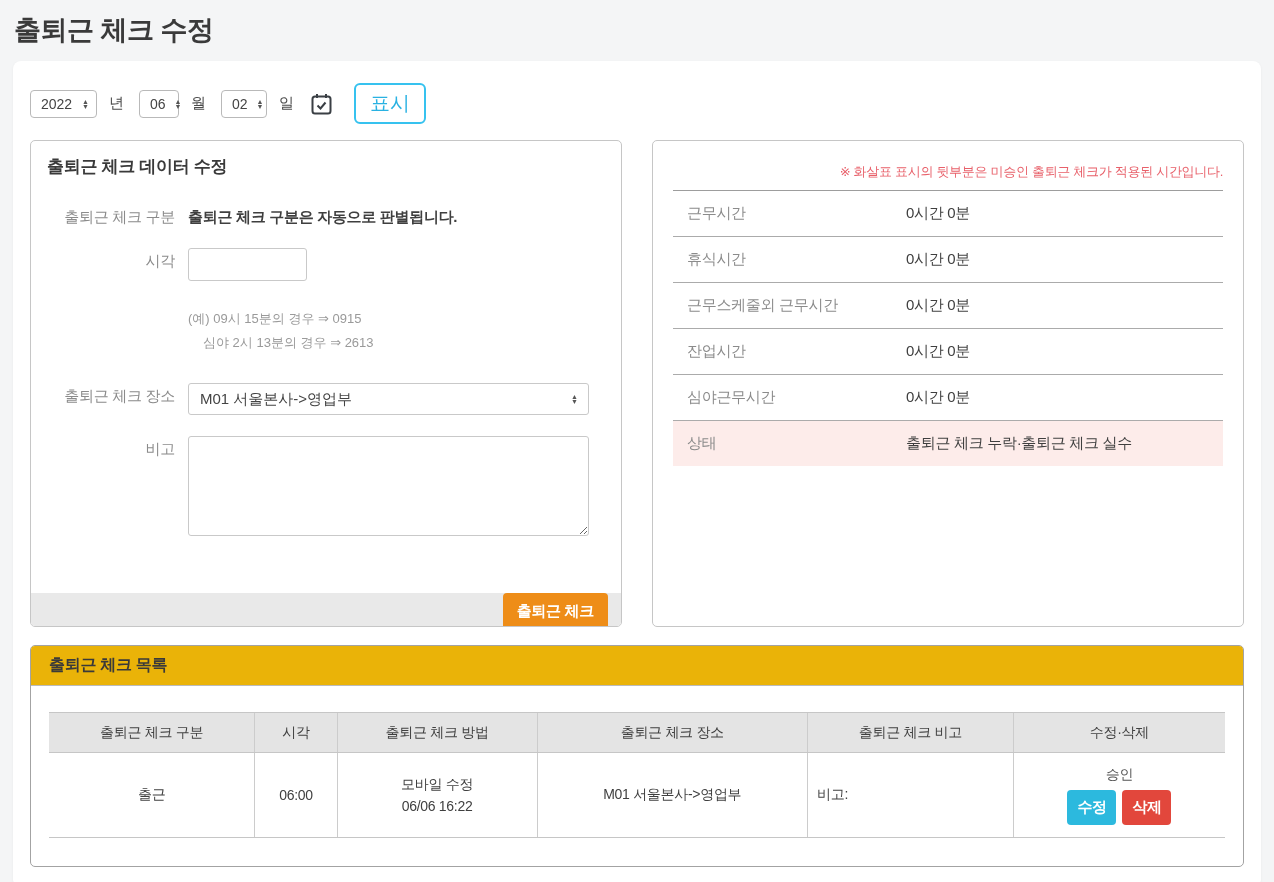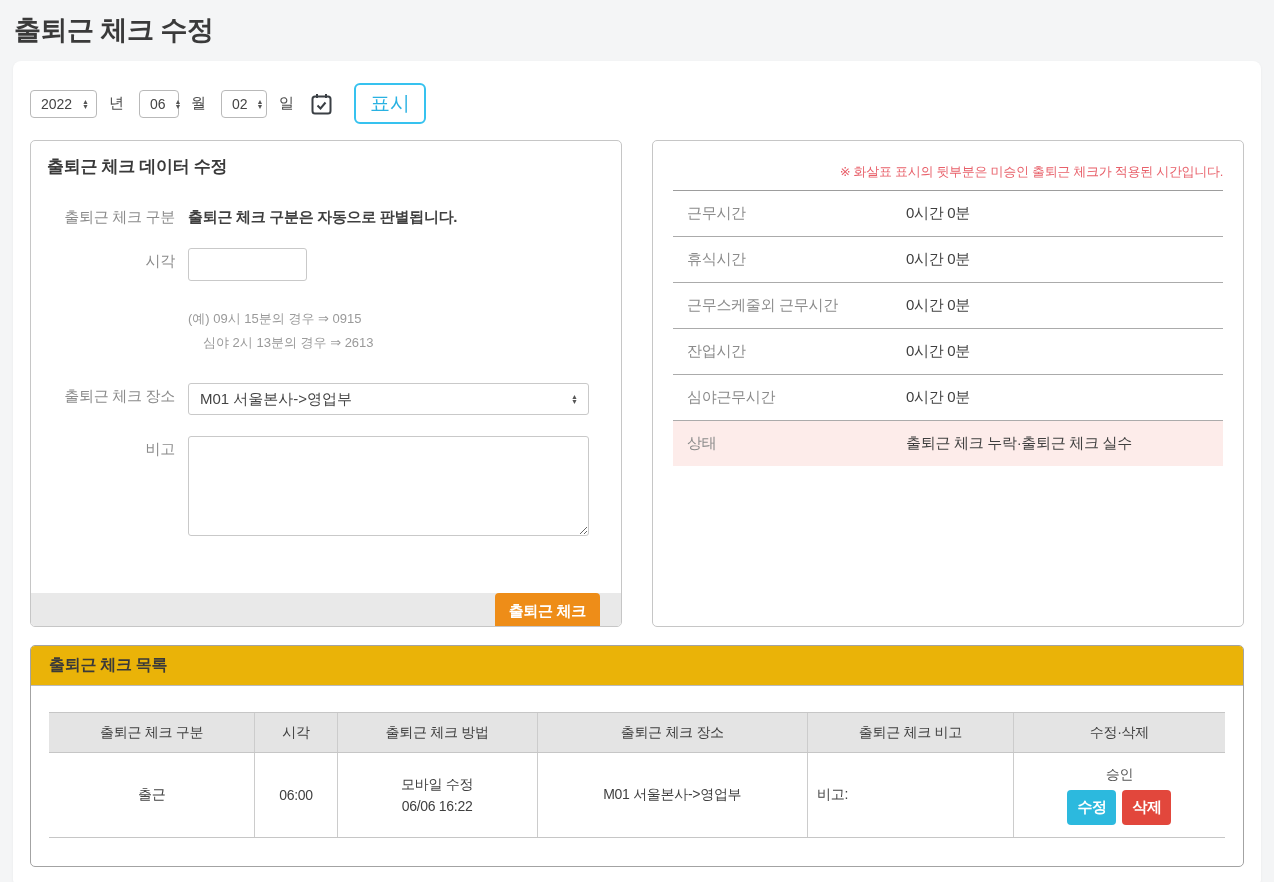--- a/index.html
+++ b/index.html
@@ -150,21 +150,21 @@
     font-family: inherit;
     font-size: 14px;
     padding: 6px 8px;
   }
   .panel-footer {
     height: 57px;
     background: #e9e9e9;
     display: flex;
     align-items: center;
     justify-content: flex-end;
-    padding-right: 21px;
+    padding-right: 13px;
     margin-top: 36px;
   }
   .submit-btn {
     background: #ee8d18;
     color: #fff;
     border: none;
     border-radius: 4px;
     font-size: 15px;
     font-weight: bold;
     padding: 9px 14px;

